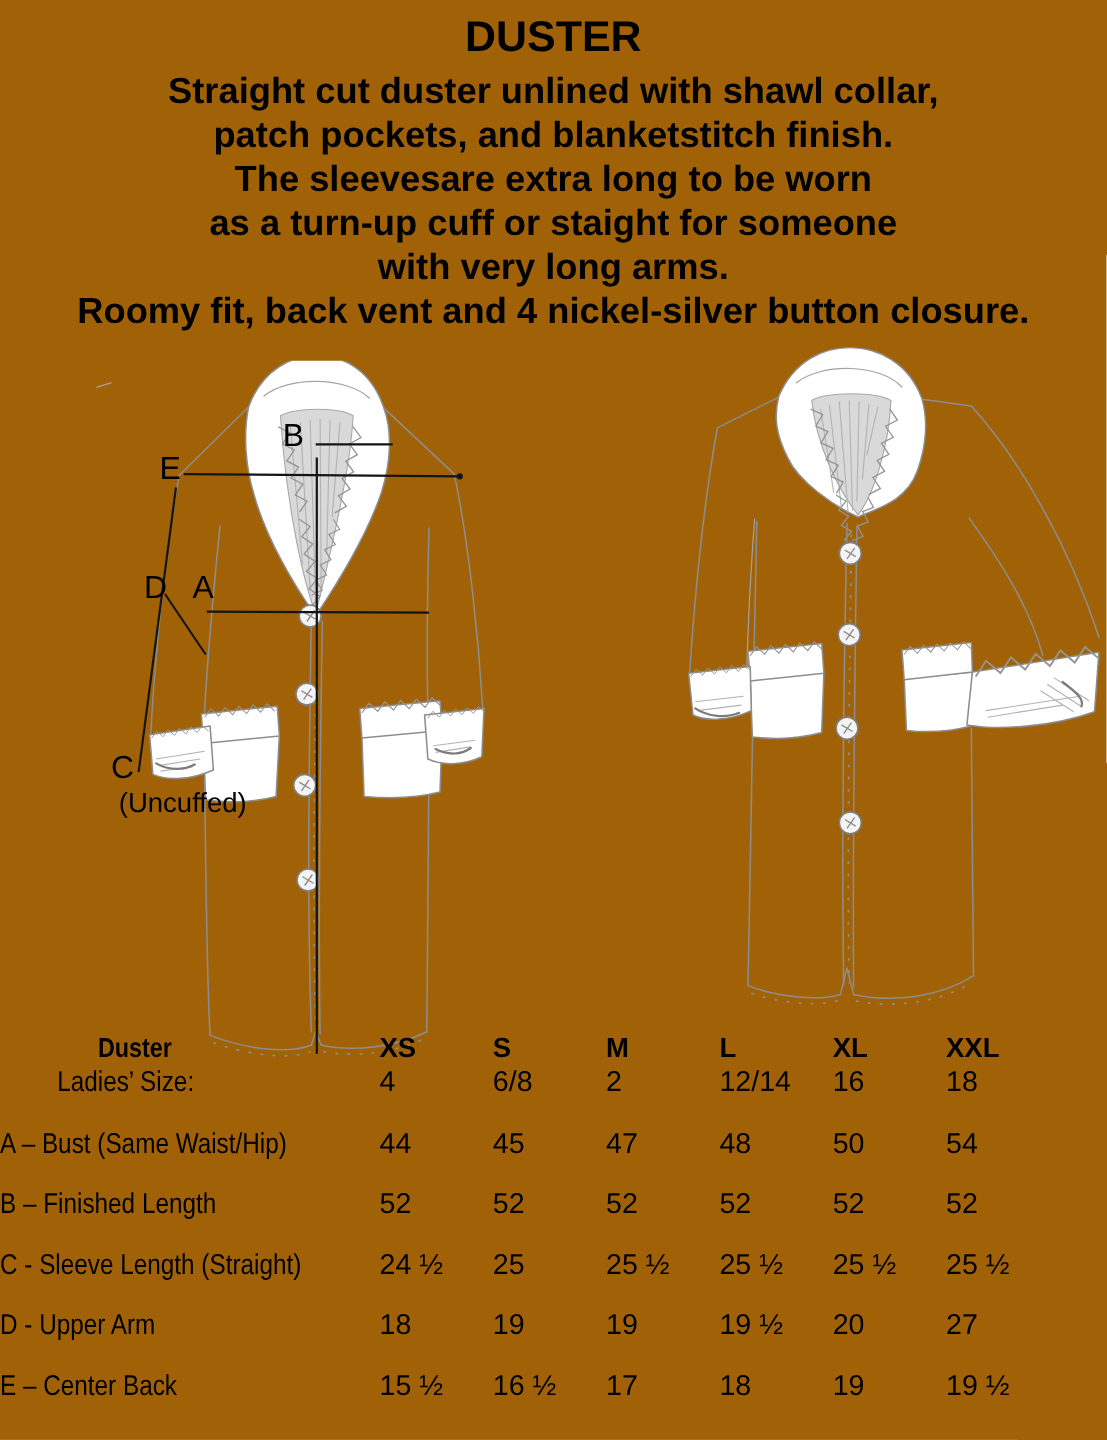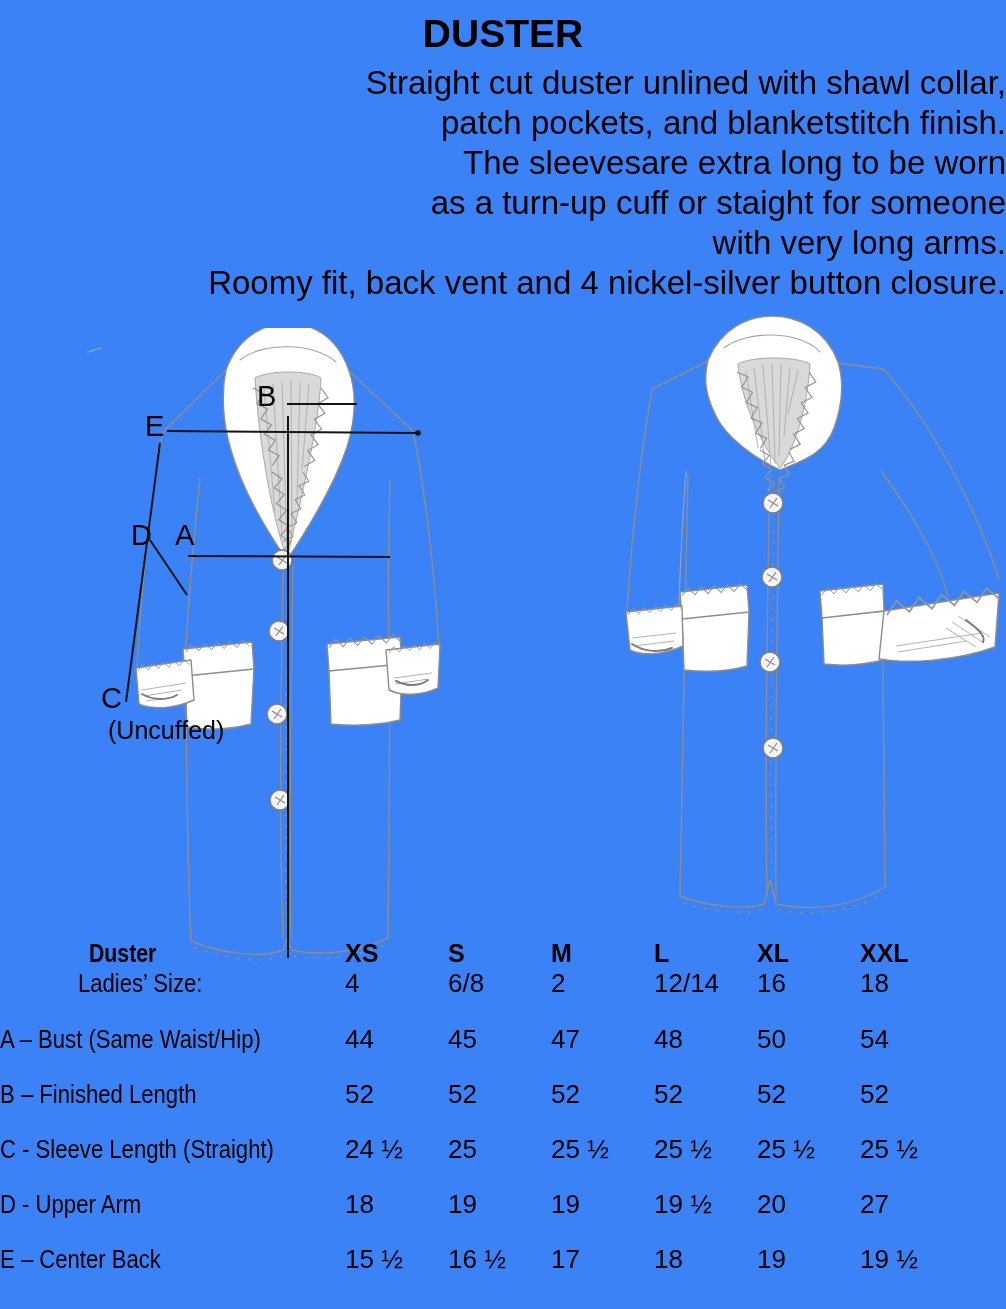--- a/index.html
+++ b/index.html
@@ -1,22 +1,22 @@
 <!DOCTYPE html>
 <html><head>
 <meta charset="utf-8">
 <style>
   html,body{margin:0;padding:0;background:#fff;}
-  .page{position:relative;width:1006px;height:1309px;background:#3b82f6;
+  .page{position:relative;width:1006px;height:1309px;background:#a16207;
         font-family:"Liberation Sans",sans-serif;color:#000;overflow:hidden;}
 
   
   .hdr{position:absolute;left:0;top:12px;width:100%;text-align:center;}
   .hdr h1{margin:0 0 7px 0;font-size:39px;font-weight:bold;letter-spacing:0px;}
-  .hdr p{margin:0;font-size:33px;line-height:40px;font-weight:400;text-align:right;}
+  .hdr p{margin:0;font-size:33px;line-height:40px;font-weight:700;}
 
   
   svg.coat{position:absolute;}
   .coatL{left:70px;top:328px;}
   .coatR{left:586px;top:316px;}
   .mlabel{position:absolute;font-size:29px;color:#000;line-height:1;}
   .mlabel.small{font-size:25px;}
 
   .outl{fill:none;stroke:#8d8d8d;stroke-width:1.4;stroke-linecap:round;stroke-linejoin:round;}
   .outl2{fill:none;stroke:#a3a3a3;stroke-width:1.1;stroke-linecap:round;}
@@ -32,21 +32,21 @@
   .measdot{fill:#141414;stroke:none;}
 
   
   .sizetable{position:absolute;left:0;top:938px;width:1006px;}
   .trow{display:grid;grid-template-columns:345px repeat(6,103px);height:30px;align-items:center;}
   .trow.first{margin-top:26px;}
   .trow.m{margin-top:25px;}
   .tlabel{font-size:26px;white-space:nowrap;}
   .tlabel>span{display:inline-block;transform:scaleX(.85);transform-origin:0 50%;}
   .thead .tlabel{padding-left:89px;font-weight:700;font-size:25px;}
-  .tladies .tlabel{padding-left:78px;}
+  .tladies .tlabel{padding-left:52px;}
   .tcell{text-align:left;font-size:26px;}
   .thead .tcell{font-weight:700;font-size:25px;}
 </style>
 </head>
 <body>
 
 <div class="page">
 
   <div class="hdr">
     <h1>DUSTER</h1>

